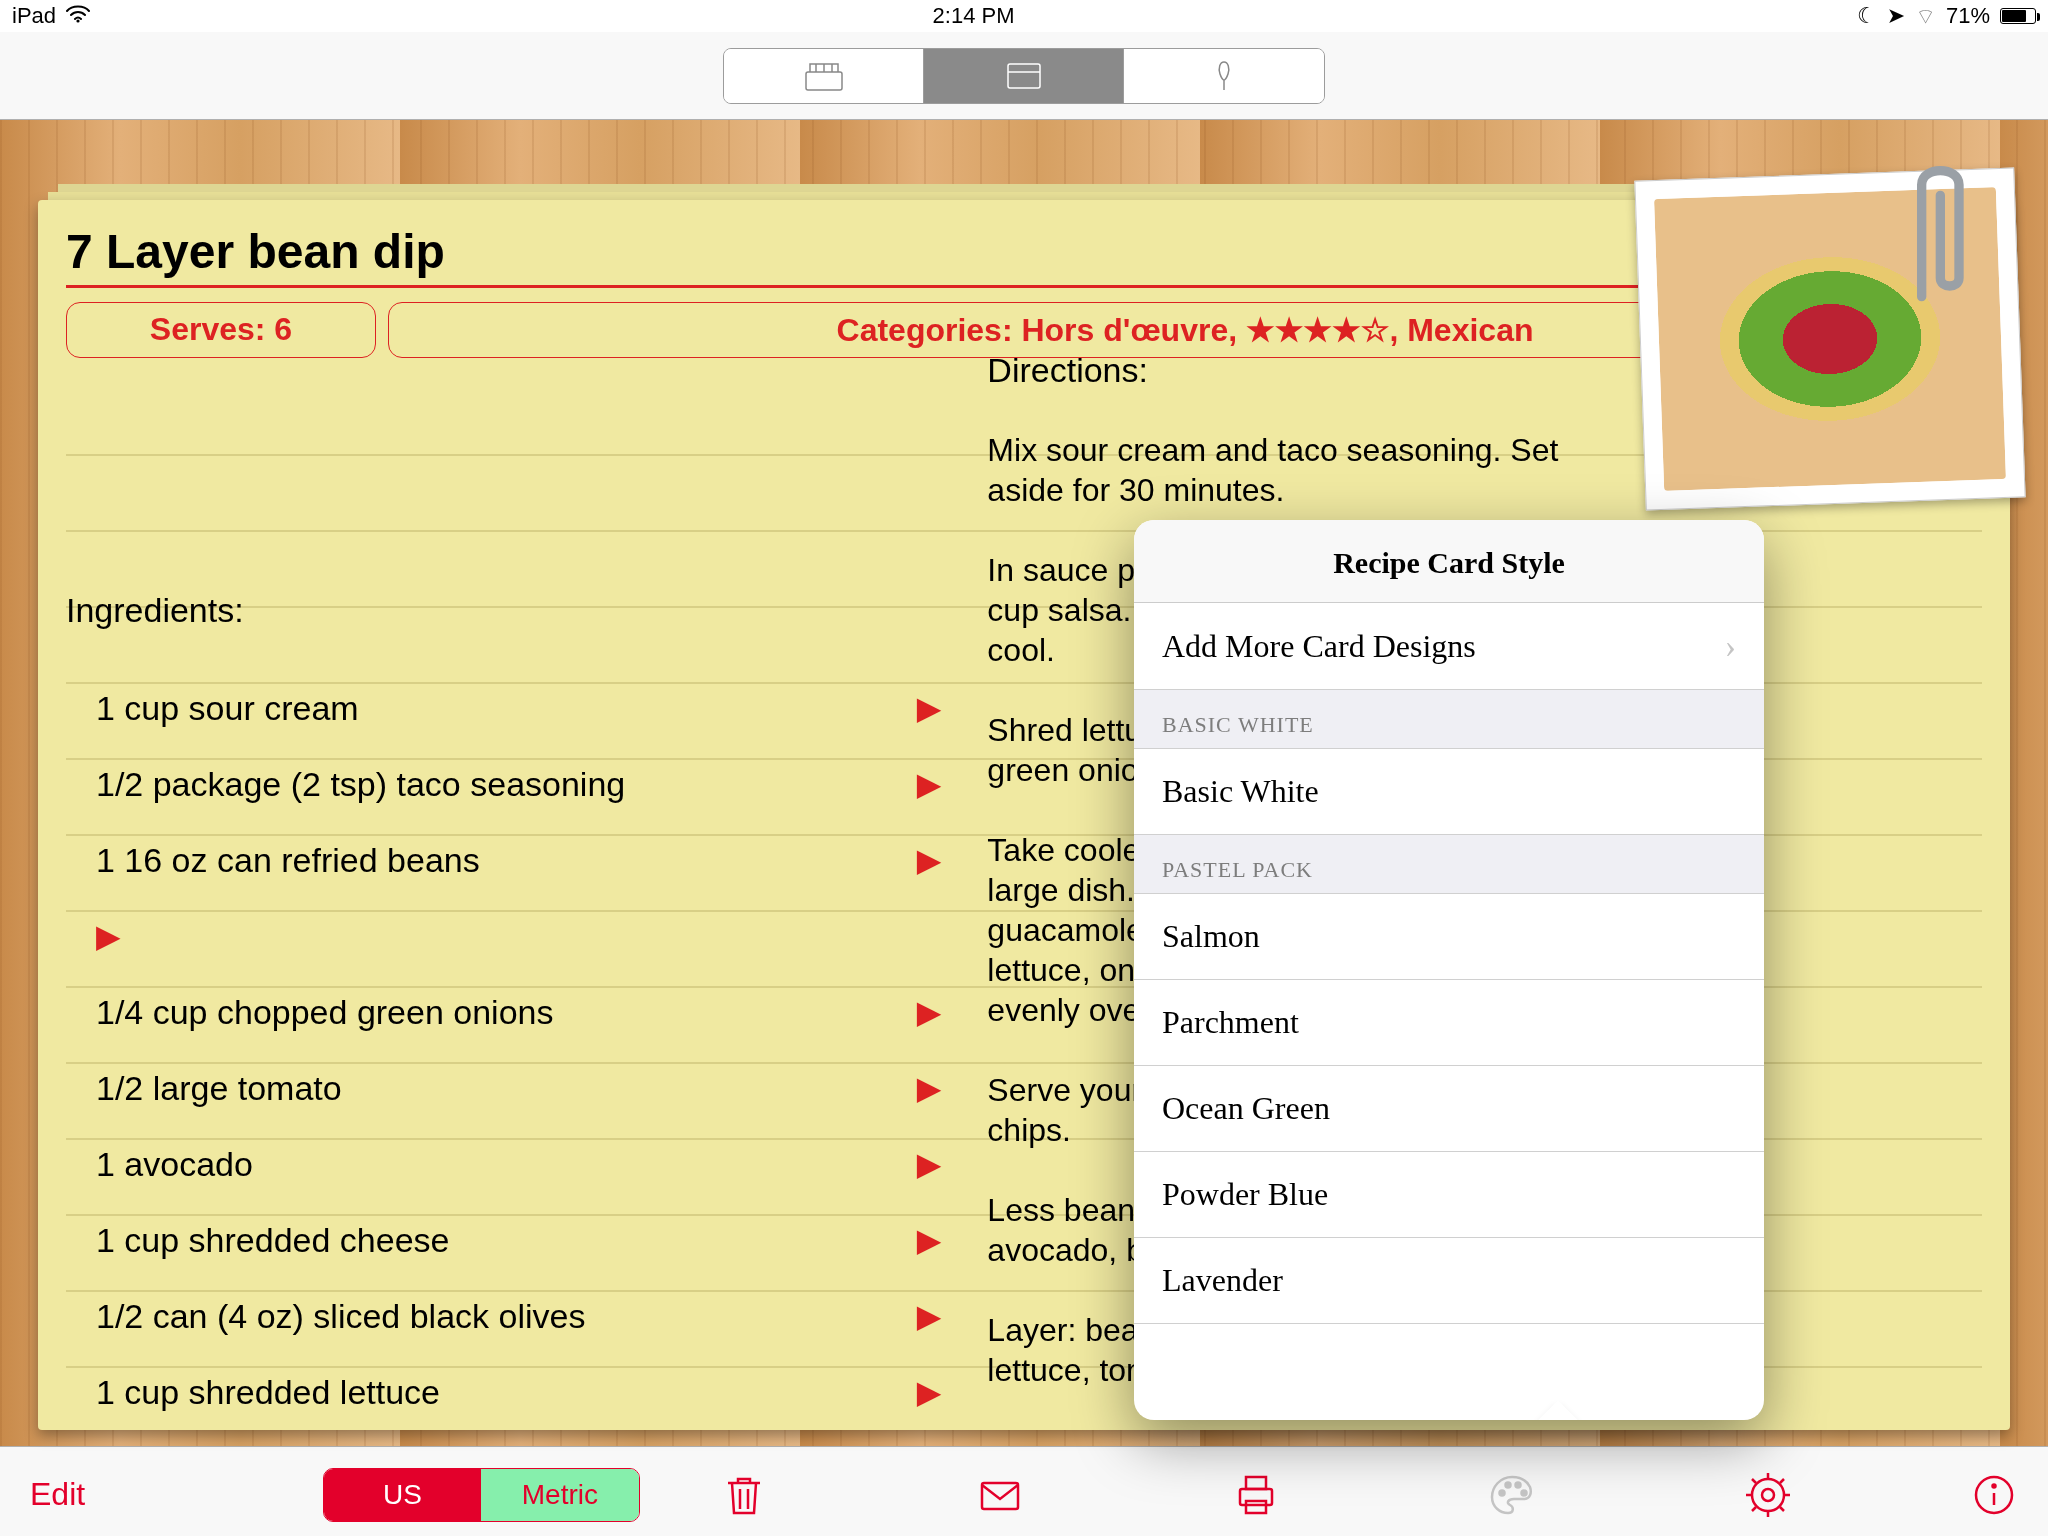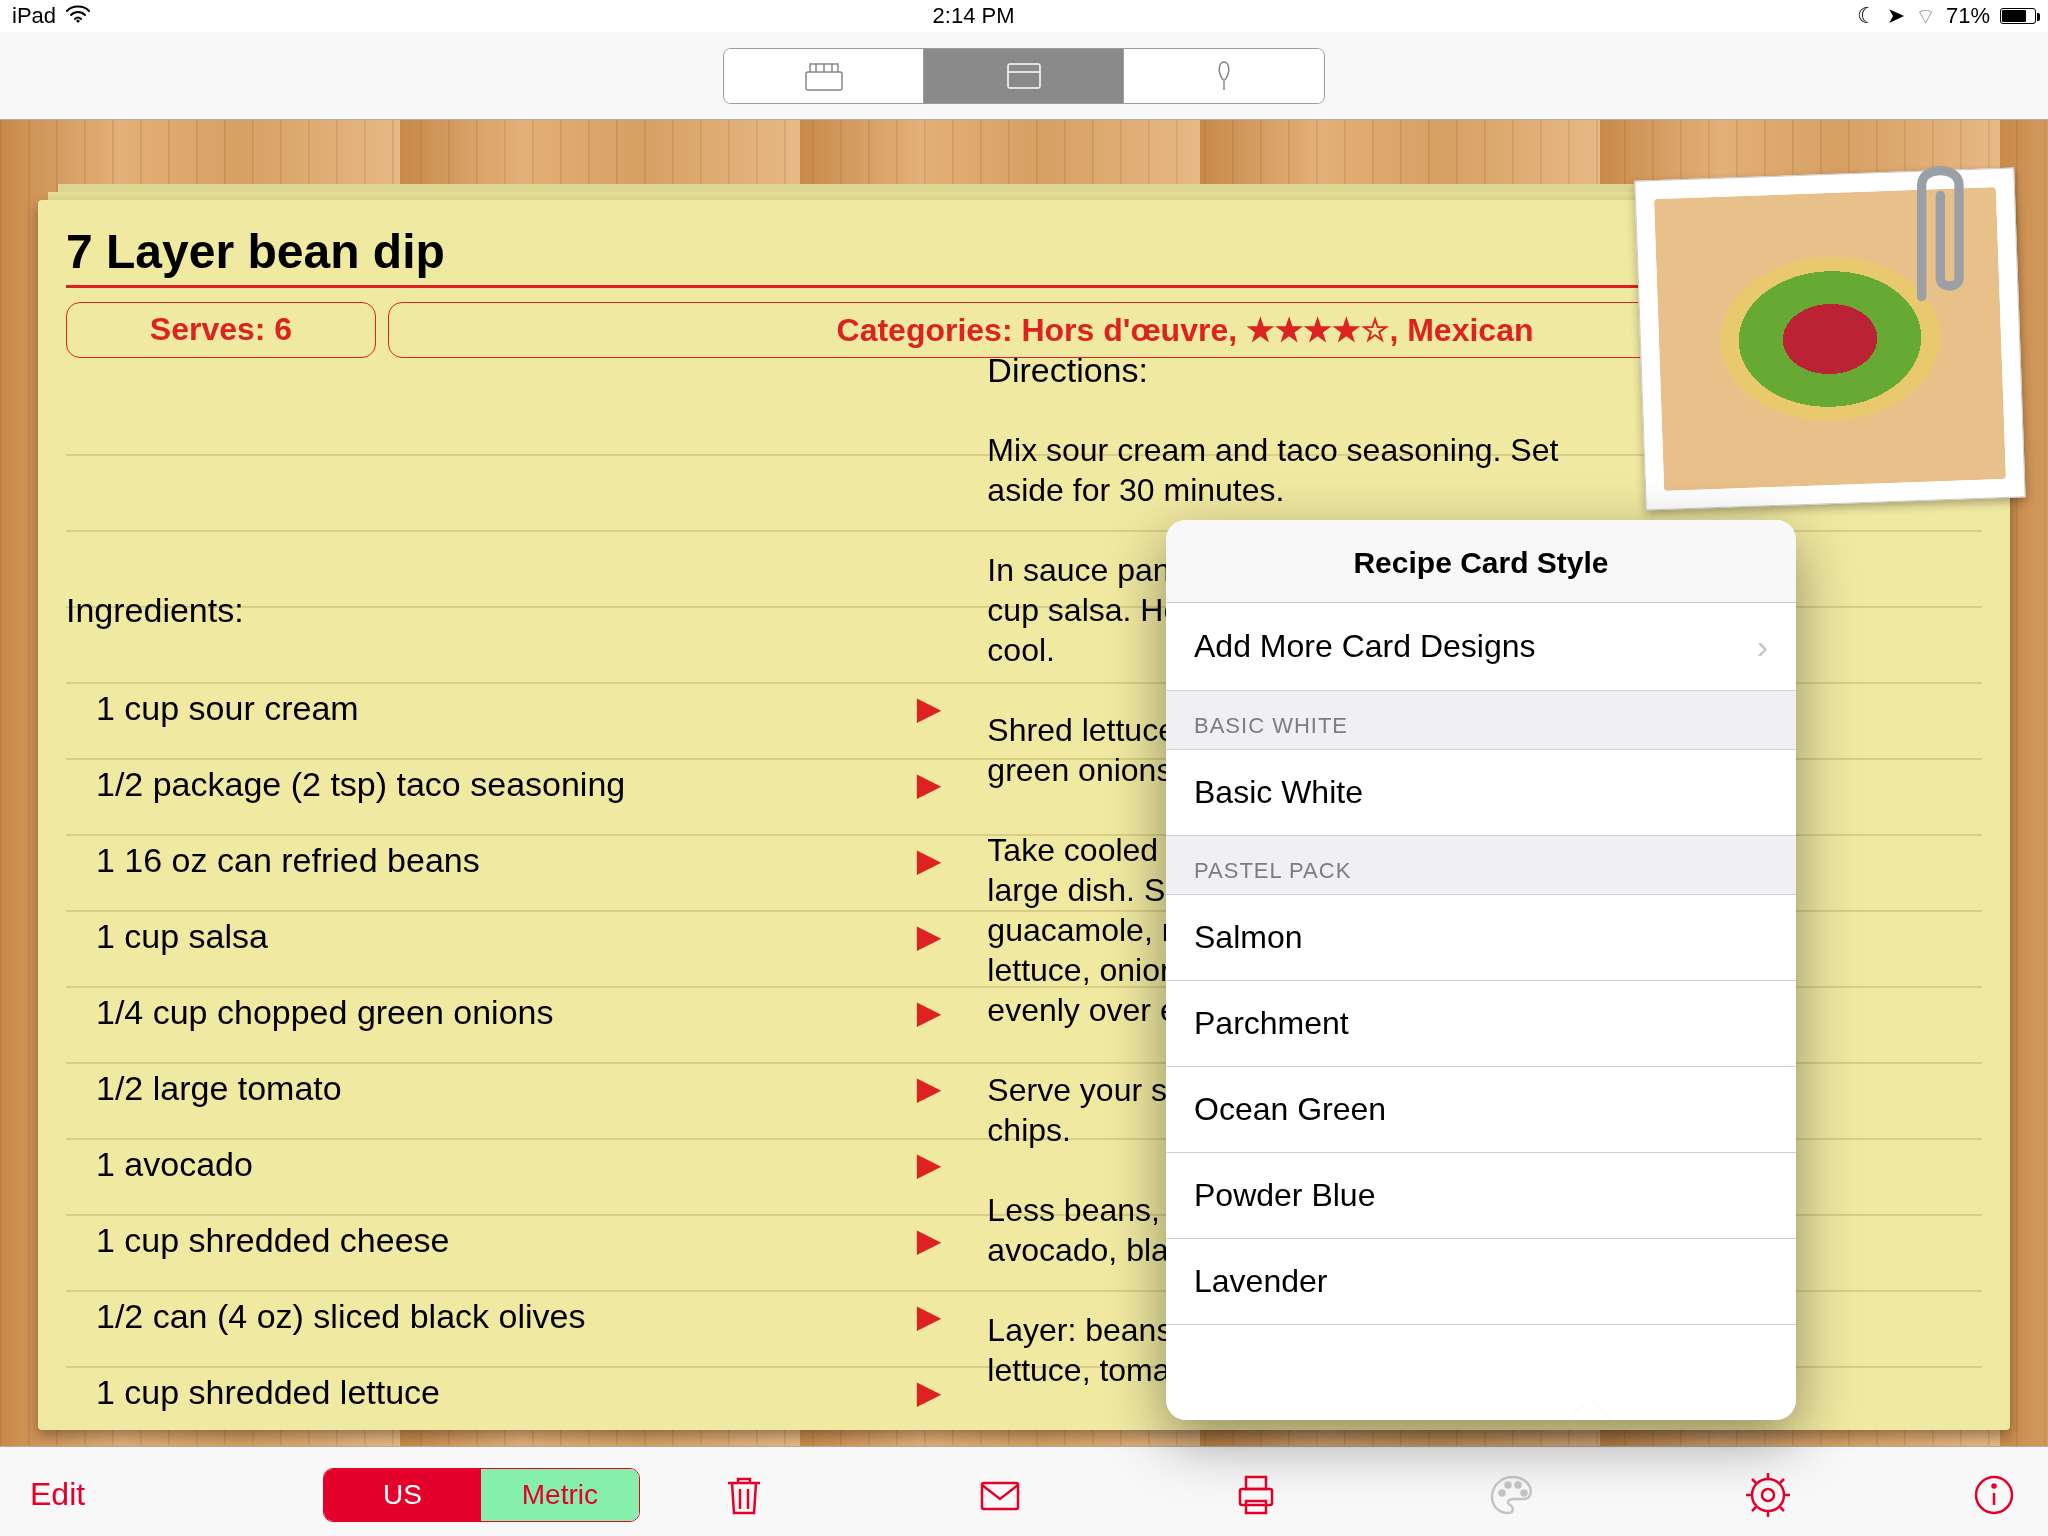--- a/index.html
+++ b/index.html
@@ -43,21 +43,21 @@
   .ingrow .txt { flex:1; }
   .ingrow .disc { color:#d22; font-size:32px; margin-right:6px; }
   .dirp { font-size:32px; color:#000; margin-bottom:40px; line-height:40px; }
 
   
   .clip { position:absolute; right:20px; top:-50px; width:110px; height:160px; }
   .photo { position:absolute; right:-10px; top:-26px; width:380px; height:330px; background:#fff; border:1px solid #ccc; padding:18px; transform:rotate(-2deg); box-shadow:0 4px 10px rgba(0,0,0,.3); }
   .photo .img { width:100%; height:100%; background:radial-gradient(ellipse 46% 40% at 50% 50%, #b23 0 30%, #6a3 30% 58%, #e8c96e 58% 70%, transparent 70%), #e8c08a; border-radius:4px; }
 
   
-  .popover { position:absolute; left:1166px; top:400px; width:630px; height:900px; background:#fff; border-radius:20px; box-shadow:0 20px 60px rgba(0,0,0,.4); overflow:hidden; }
+  .popover { position:absolute; left:1134px; top:400px; width:630px; height:900px; background:#fff; border-radius:20px; box-shadow:0 20px 60px rgba(0,0,0,.4); overflow:hidden;font-family:Liberation Serif, serif; }
   .popover::after { content:""; position:absolute; bottom:-14px; left:410px; width:28px; height:28px; background:#fff; transform:rotate(45deg); box-shadow:4px 4px 8px rgba(0,0,0,.15); }
   .pophead { text-align:center; font-size:30px; font-weight:600; padding:26px 0 22px; border-bottom:1px solid #ccc; background:#f8f8f8; }
   .poprow { font-size:32px; padding:24px 28px; border-bottom:1px solid #d0d0d0; background:#fff; display:flex; align-items:center; justify-content:space-between; }
   .popsec { font-size:22px; color:#7d7d7d; letter-spacing:1px; padding:22px 28px 10px; background:#efeff4; border-bottom:1px solid #d0d0d0; }
   .chevron { color:#c4c4c4; font-size:34px; }
 
   
   .toolbar { height:96px; border-top:1px solid #b0b0b0; background:#f8f8f8; display:flex; align-items:center; padding:0 30px; gap:40px; }
   .toolbar .spacer { flex:1; }
   .tbtn { color:#e3002b; font-size:32px; background:none; border:none; display:flex; align-items:center; justify-content:center; }
@@ -132,21 +132,20 @@
               </div>
               <div class="ingrow">
                 <span class="txt">1/2 package (2 tsp) taco seasoning</span>
                 <span class="disc">▶</span>
               </div>
               <div class="ingrow">
                 <span class="txt">1 16 oz can refried beans</span>
                 <span class="disc">▶</span>
               </div>
               <div class="ingrow">
-                <span class="txt">1 cup salsa</span>
                 <span class="disc">▶</span>
               </div>
               <div class="ingrow">
                 <span class="txt">1/4 cup chopped  green onions</span>
                 <span class="disc">▶</span>
               </div>
               <div class="ingrow">
                 <span class="txt">1/2 large tomato</span>
                 <span class="disc">▶</span>
               </div>

